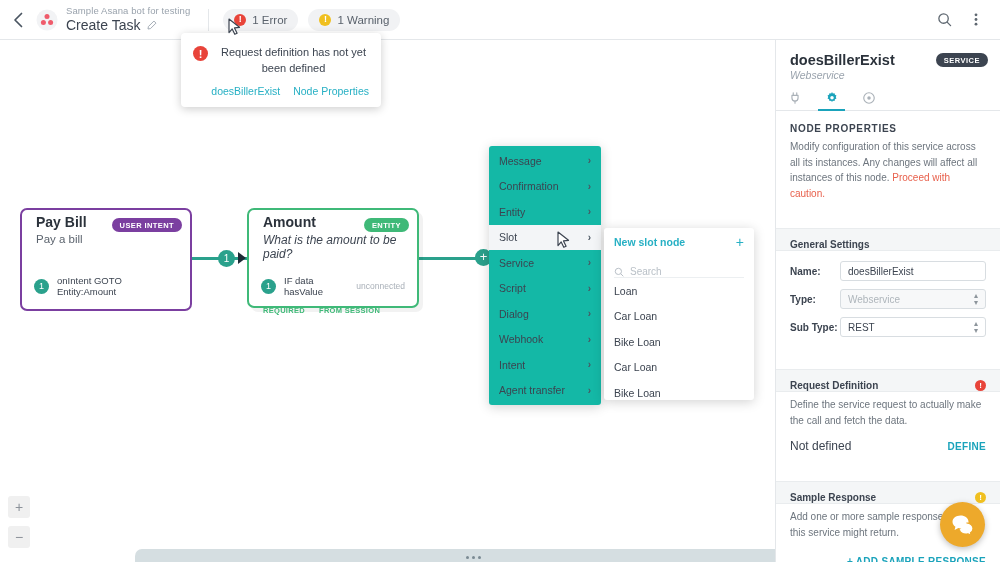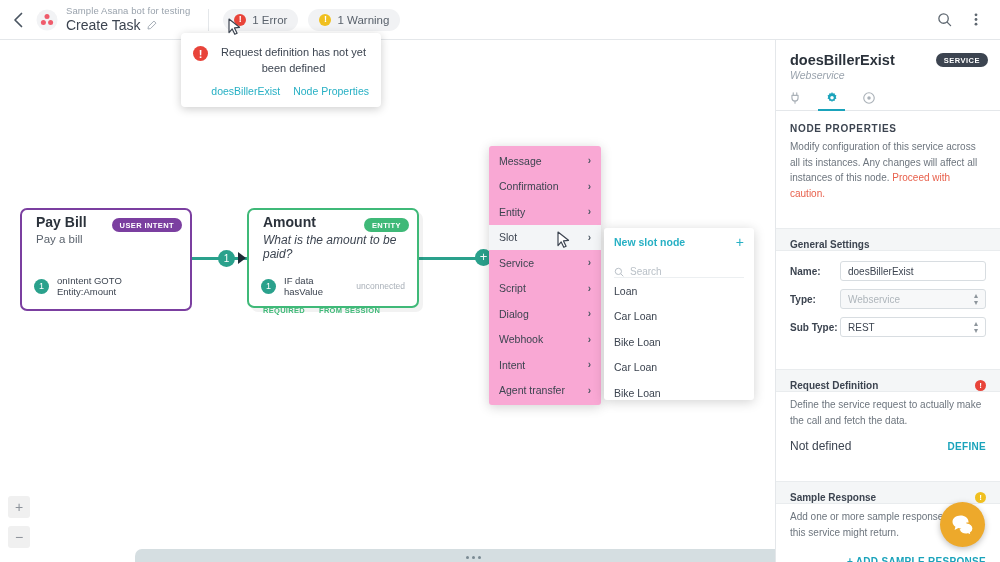--- a/index.html
+++ b/index.html
@@ -126,21 +126,21 @@
   .drawer-handle {
     position: absolute; left: 135px; top: 549px; width: 676px; height: 16px;
     background: #d5dee1; border-radius: 7px 7px 0 0; display: flex; align-items: center; justify-content: center;
     gap: 3px;
   }
   .drawer-handle i { width: 3px; height: 3px; background: #7b8a93; border-radius: 50%; display: block; }
 
   
   .ctx-menu {
     position: absolute; left: 489px; top: 146px; width: 112px;
-    background: #f9a8d4; border-radius: 3px; box-shadow: 0 2px 12px rgba(0,0,0,.18); z-index: 30;
+    background: #14b8a6; border-radius: 3px; box-shadow: 0 2px 12px rgba(0,0,0,.18); z-index: 30;
     padding: 2px 0;
   }
   .ctx-item {
     height: 25.5px; display: flex; align-items: center; padding: 0 10px;
     font-size: 10.5px; color: #3c4450; cursor: pointer;
   }
   .ctx-item.sel { background: #f3f5f7; }
   .ctx-item .chev { margin-left: auto; color: #4a5561; font-size: 10px; font-weight: bold; }
 
   .ctx-sub {

